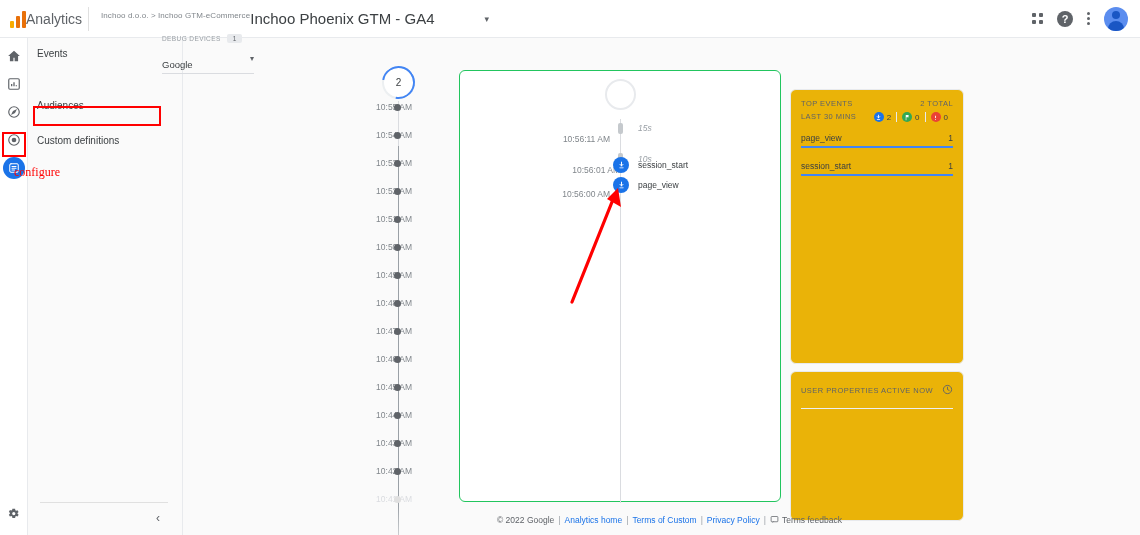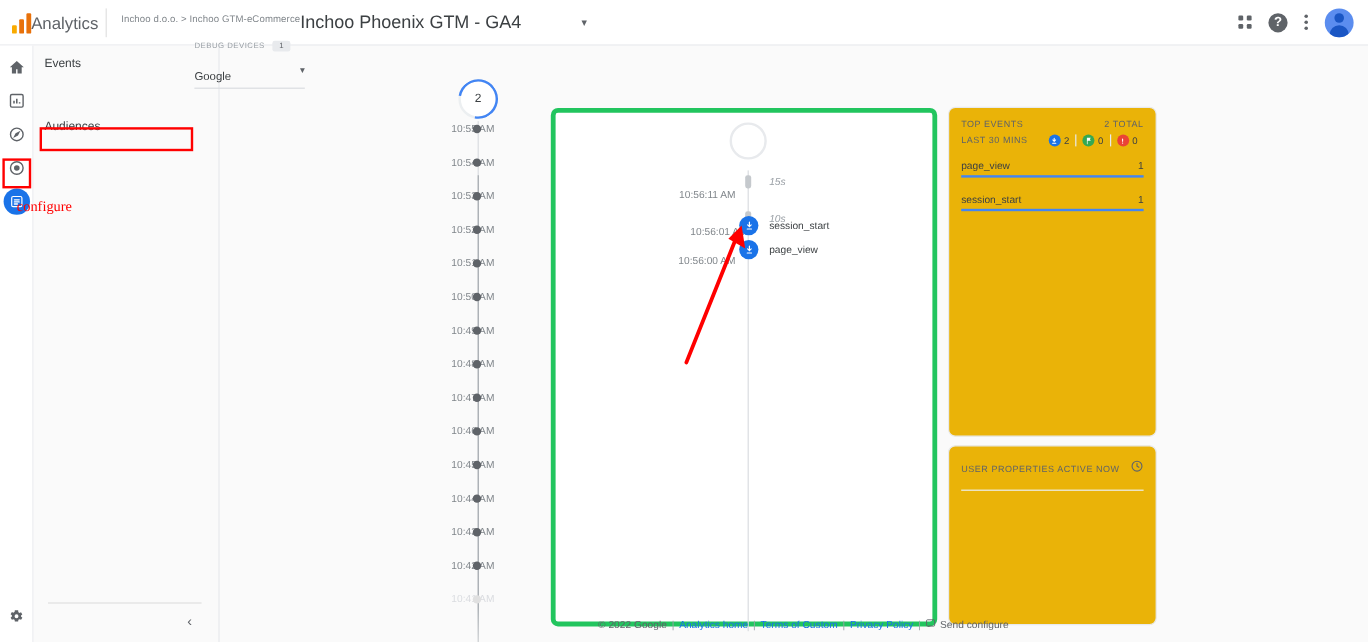--- a/index.html
+++ b/index.html
@@ -127,21 +127,21 @@
   .min-dot {
     position: absolute; left: 64px; top: 4px; width: 7px; height: 7px;
     border-radius: 50%; background: #5f6368;
   }
   .min-row.faded .min-label { color: #dadce0; }
   .min-row.faded .min-dot { background: #e0e0e0; }
 
   
   .stream {
     position: absolute; left: 459px; top: 70px; width: 322px; height: 432px;
-    background: #ffffff; border: 4px solid #22c55e; border-radius: 6px; margin-top: 20px;
+    background: #ffffff; border: 1px solid #22c55e; border-radius: 6px;
   }
   .stream-line {
     position: absolute; left: 160px; top: 48px; width: 1px; height: 384px; background: #dadce0;
   }
   .stream-circle {
     position: absolute; left: 145px; top: 8px; width: 31px; height: 31px;
     border-radius: 50%; background: #fff; border: 2px solid #e8eaed;
   }
   .gap-tick {
     position: absolute; left: 158px; width: 5px; height: 11px;
@@ -298,20 +298,23 @@
   <div class="nav">
     <div class="nav-item">
       <span>Events</span>
     </div>
     <div class="nav-spacer"></div>
     <div class="nav-spacer"></div>
     <div class="nav-item">
       <span>Audiences</span>
     </div>
     <div class="nav-spacer"></div>
+    <div class="nav-item">
+      <span>Custom definitions</span>
+    </div>
     <div class="nav-spacer"></div>
     <div class="nav-divider"></div>
     <div class="nav-collapse">‹</div>
   </div>
 
   <div class="anno-box anno-debugview"></div>
   <div class="anno-box anno-cfgicon"></div>
   <div class="anno-text">configure</div>
 
   <div class="devsel">
@@ -509,16 +512,16 @@
     <a href="#">Terms of Custom</a>
     <span class="sep">|</span>
     <a href="#">Privacy Policy</a>
     <span class="sep">|</span>
     <span class="fb-ic">
       <svg width="9" height="9" viewBox="0 0 24 24" fill="none" stroke="#5f6368" stroke-width="2">
         <rect x="3" y="4" width="18" height="14" rx="2"></rect>
           <path d="M7 20l3-3"></path>
       </svg>
     </span>
-    <span>Send configure</span>
+    <span>Terms feedback</span>
   </div>
 
 </div>
 
 </body></html>

